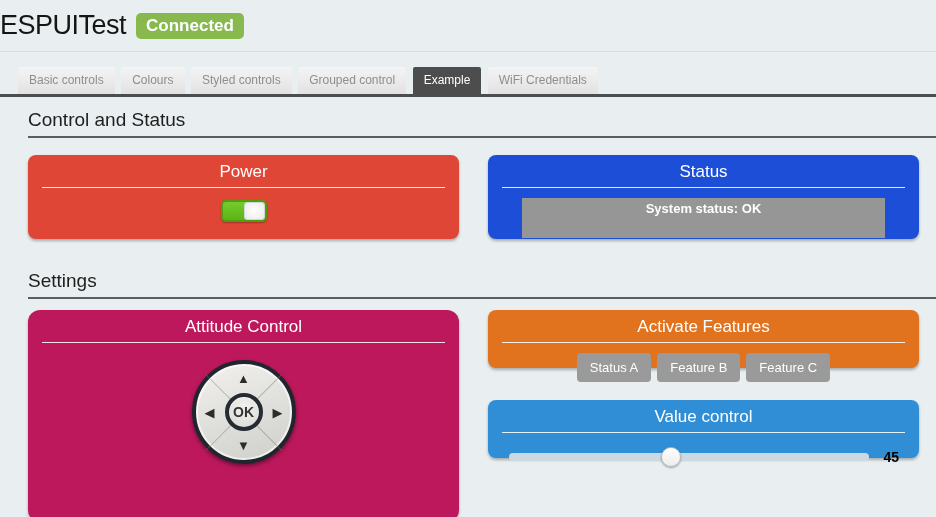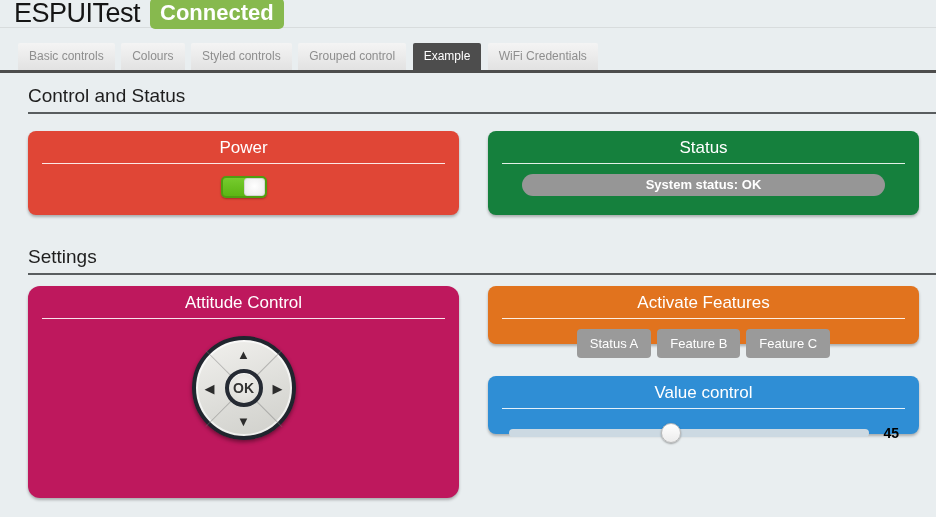--- a/index.html
+++ b/index.html
@@ -5,26 +5,26 @@
   * { box-sizing: border-box; }
   html, body { margin: 0; padding: 0; }
   body {
     width: 936px; height: 517px; overflow: hidden;
     background: #e9eef0;
     font-family: "Liberation Sans", sans-serif;
   }
 
   
   .app-header {
-    height: 28px; border-bottom: 1px solid #d8dcdd;
-    display: flex; align-items: center; padding-left: 14px;
+    height: 52px; border-bottom: 1px solid #d8dcdd;
+    display: flex; align-items: center; padding-left: 0;
   }
   .app-title { font-size: 27px; font-weight: 400; color: #151515; margin: 0; letter-spacing: -0.5px; }
   .conn-badge {
-    margin-left: 10px; color: #fff; font-weight: bold; font-size: 22px;
+    margin-left: 10px; color: #fff; font-weight: bold; font-size: 17px;
     padding: 4px 10px 5px; border-radius: 5px; line-height: 1;
   }
 
   
   .tabbar { padding: 15px 0 0 18px; border-bottom: 3px solid #4d4d4d; white-space: nowrap; }
   .tab {
     display: inline-block; padding: 6px 11px 7px; margin-right: 2px;
     font-size: 12px; font-weight: normal; color: #8e8e8e;
     background: linear-gradient(#f4f4f4, #e2e2e2);
     border-radius: 2px 2px 0 0; cursor: pointer;
@@ -67,22 +67,22 @@
     box-shadow: 0 1px 2px rgba(0,0,0,0.3);
   }
   .toggle-knob {
     position: absolute; right: 0; top: 0; width: 21px; height: 18px;
     background: radial-gradient(circle at 50% 45%, #ffffff 0%, #f4f4f4 55%, #e9e9e9 100%);
     border-radius: 3px; border: 1px solid #d5d5d5;
   }
 
   
   .status-bar {
-    width: 84%; height: 22px; margin: 10px auto 0;
-    background: #969696; border-radius: 11px;
+    width: 84%; height: 40px; margin: 10px auto 0;
+    background: #969696; border-radius: 0;
     color: #fff; font-size: 13px; font-weight: bold;
     text-align: center; line-height: 22px;
   }
 
   
   .dpad-wrap { display: flex; justify-content: center; margin-top: 17px; }
   .dpad {
     position: relative; width: 104px; height: 104px; border-radius: 50%;
     background: linear-gradient(160deg, #f2f1ee 0%, #dcdcd8 60%, #cfcfca 100%);
     border: 4px solid #20252e;
@@ -160,21 +160,21 @@
   <div class="panel short" style="background: rgb(224, 70, 54);">
     <div class="panel-title">Power</div>
     <div class="panel-sep"></div>
     <div class="switch-row">
       <div class="toggle">
         <div class="toggle-knob"></div>
       </div>
     </div>
   </div>
 
-  <div class="panel short" style="background: #15803d;">
+  <div class="panel short" style="background: #1d4ed8;">
     <div class="panel-title">Status</div>
     <div class="panel-sep"></div>
     <div class="status-bar" style="background: rgb(150, 150, 150);">System status: OK</div>
   </div>
 
 </div>
 
 <div class="section-heading settings">Settings</div>
 <div class="section-rule"></div>
 

